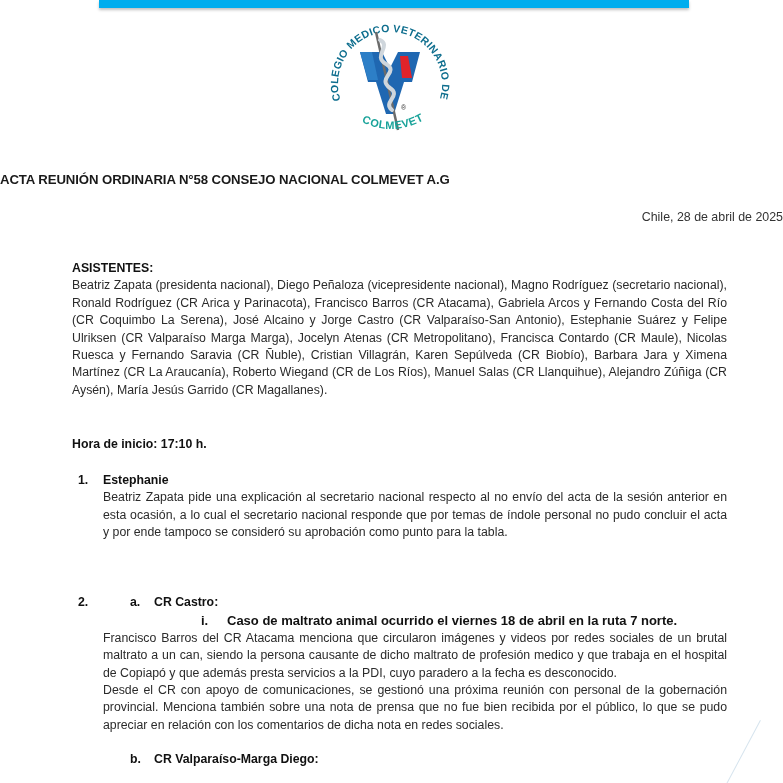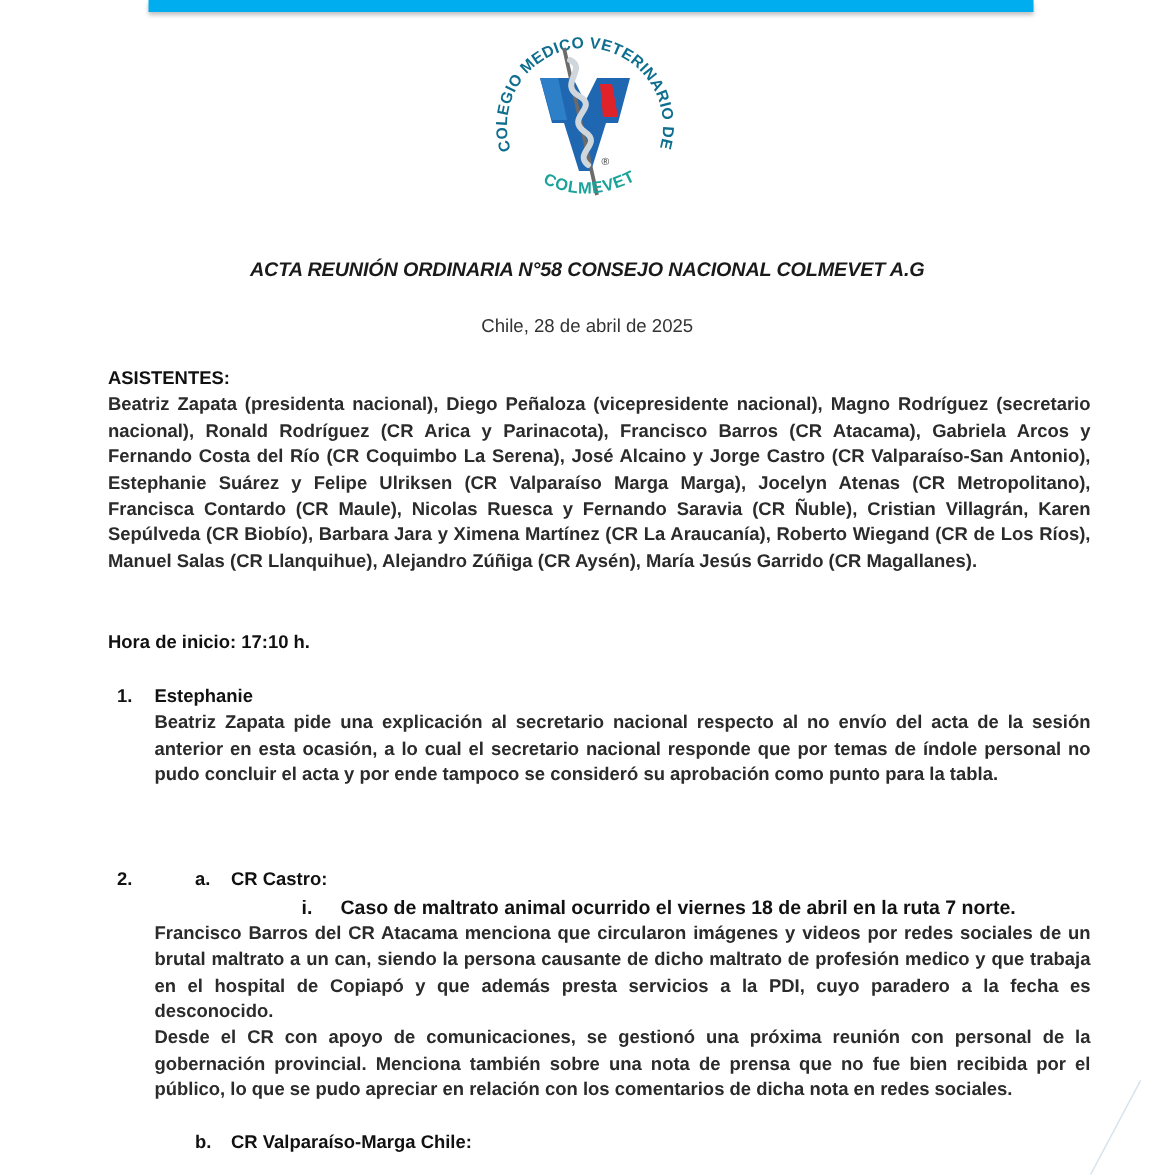--- a/index.html
+++ b/index.html
@@ -1,22 +1,22 @@
 <!DOCTYPE html>
 <html><head>
   <meta charset="utf-8">
   <style>
     html, body { margin: 0; padding: 0; background: #ffffff; }
     body { width: 783px; height: 783px; overflow: hidden; position: relative; font-family: "Liberation Sans", sans-serif; color: #1a1a1a; }
     .top-bar { position: absolute; left: 99px; top: 0; width: 590px; height: 8px; background: #00adee; box-shadow: 0 2px 3px rgba(0,0,0,0.25); }
     .logo { position: absolute; left: 320px; top: 12px; width: 140px; height: 138px; }
-    .title { position: absolute; top: 172px; left: 0; width: 783px; text-align: center; font-weight: bold; font-size: 13.2px; letter-spacing: -0.1px; font-style: italic; }
-    .date { position: absolute; top: 210px; left: 0; width: 783px; text-align: center; font-size: 12.4px; color: #333; }
-    .body-text { position: absolute; left: 72px; width: 655px; font-size: 12.3px; line-height: 17.4px; color: #2b2b2b; }
-    .justify { text-align: justify; text-align-last: left; font-weight: bold; }
+    .title { position: absolute; top: 172px; left: 0; width: 783px; font-weight: bold; font-size: 13.2px; letter-spacing: -0.1px; }
+    .date { position: absolute; top: 210px; left: 0; width: 783px; text-align: right; font-size: 12.4px; color: #333; }
+    .body-text { position: absolute; left: 72px; width: 655px; font-size: 12.3px; line-height: 17.4px; color: #2b2b2b; margin-top: 16px; }
+    .justify { text-align: justify; text-align-last: left; }
     .bold { font-weight: bold; color: #111; }
     .asistentes { top: 244px; }
     .hora { top: 420px; }
     .sec1 { top: 456px; }
     .sec-head { position: relative; padding-left: 31px; font-weight: bold; color: #111; }
     .sec-num { position: absolute; left: 6px; top: 0; }
     .indent { padding-left: 31px; }
     .sec2 { top: 578px; }
     .sub-a { position: relative; padding-left: 82px; font-weight: bold; color: #111; }
     .sub-a .lbl { position: absolute; left: 58px; }
@@ -82,17 +82,17 @@
   </div>
   <div class="sub-i">
     <span class="lbl">i.</span>
     <span>Caso de maltrato animal ocurrido el viernes 18 de abril en la ruta 7 norte.</span>
   </div>
   <div class="indent justify">Francisco Barros del CR Atacama menciona que circularon imágenes y videos por redes sociales de un brutal maltrato a un can, siendo la persona causante de dicho maltrato de profesión medico y que trabaja en el hospital de Copiapó y que además presta servicios a la PDI, cuyo paradero a la fecha es desconocido.</div>
   <div class="indent justify">Desde el CR con apoyo de comunicaciones, se gestionó una próxima reunión con personal de la gobernación provincial. Menciona también sobre una nota de prensa que no fue bien recibida por el público, lo que se pudo apreciar en relación con los comentarios de dicha nota en redes sociales.</div>
   <div class="gap"></div>
   <div class="sub-a">
     <span class="lbl">b.</span>
-    <span>CR Valparaíso-Marga Chile:</span>
+    <span>CR Valparaíso-Marga Diego:</span>
   </div>
 </div>
 
 <div class="deco-line"></div>
 
 </body></html>

